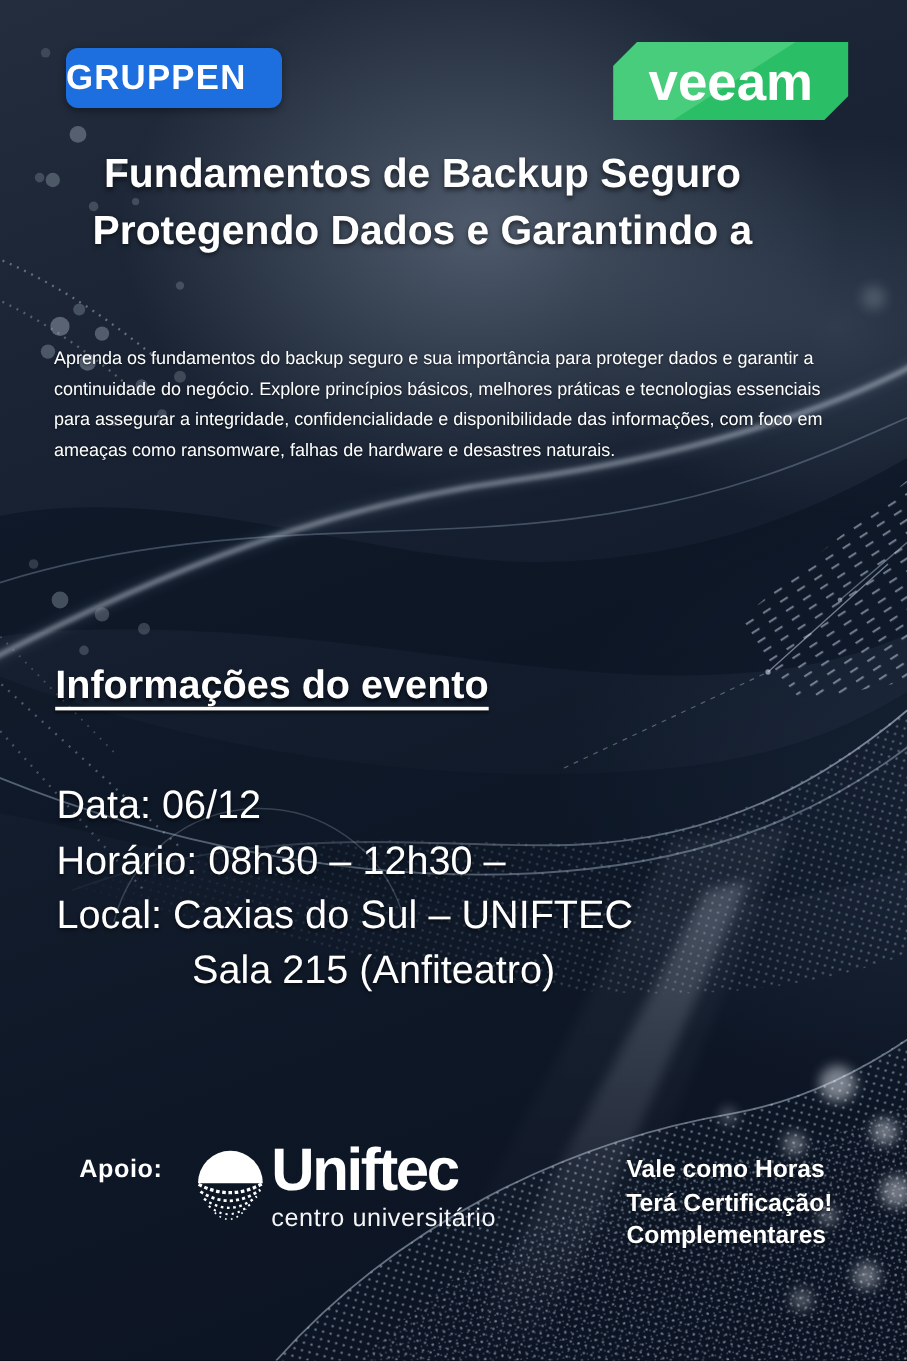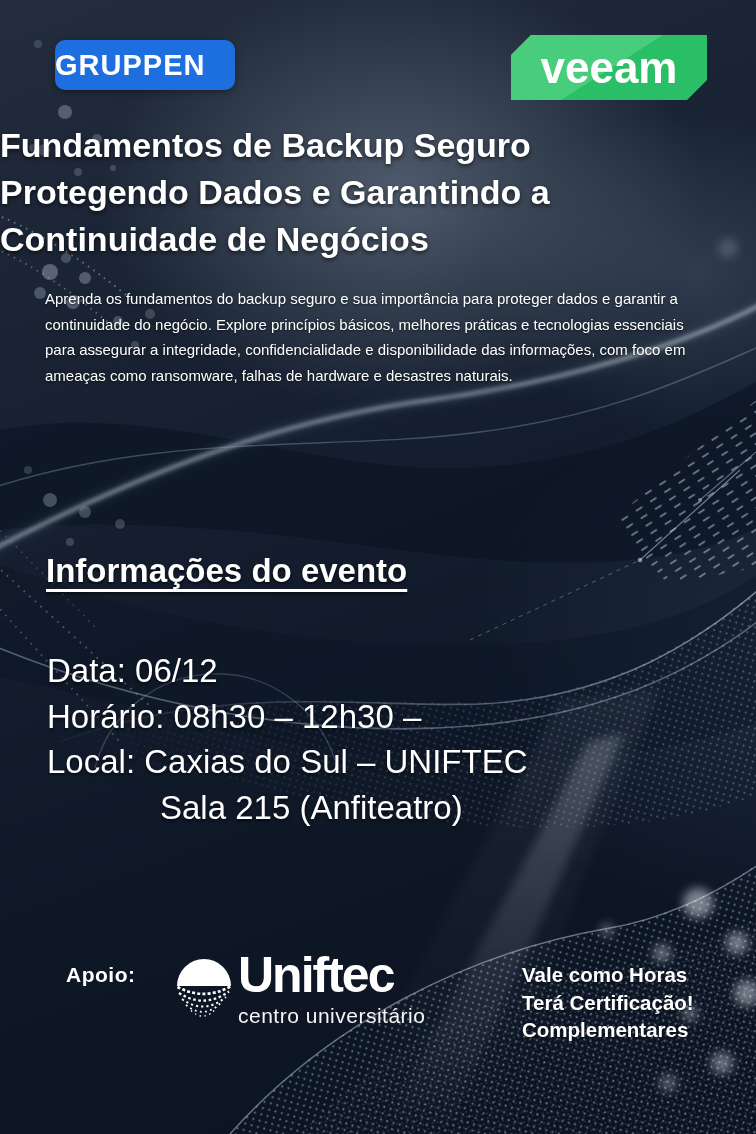--- a/index.html
+++ b/index.html
@@ -19,21 +19,21 @@
     position:absolute;left:55px;top:40px;width:180px;height:50px;
     background:#1d6fe0;border-radius:10px;display:flex;align-items:center;justify-content:flex-start;
     box-shadow:0 2px 6px rgba(0,0,0,.35);
   }
   .logo-gruppen span{font-size:29px;font-weight:bold;letter-spacing:1px;color:#fff;}
 
   .logo-veeam{position:absolute;left:511px;top:35px;width:228px;height:65px;}
   .veeam-text{font-weight:bold;}
 
   .title{
-    position:absolute;left:0;top:122px;width:704px;margin:0;text-align:left;
+    position:absolute;left:0;top:122px;width:704px;margin:0;text-align:center;
     font-size:34px;line-height:47px;font-weight:bold;
     text-shadow:0 2px 4px rgba(0,0,0,.6);
   }
   .title span{display:block;}
 
   .desc{
     position:absolute;left:45px;top:286px;width:662px;margin:0;
     font-size:15px;line-height:25.7px;font-weight:normal;
     text-shadow:0 1px 2px rgba(0,0,0,.55);
   }
@@ -50,21 +50,21 @@
     font-size:33px;line-height:45.5px;font-weight:normal;
     text-shadow:0 2px 3px rgba(0,0,0,.55);
   }
   .details .room{padding-left:113px;}
 
   .apoio{
     position:absolute;left:66px;top:963px;
     font-size:21px;font-weight:bold;letter-spacing:.5px;
   }
 
-  .uniftec{position:absolute;left:172px;top:946px;display:flex;align-items:flex-start;}
+  .uniftec{position:absolute;left:160px;top:946px;display:flex;align-items:flex-start;}
   .uniftec .globe{margin-top:8px;}
   .uniftec-txt{margin-left:2px;}
   .uniftec-name{font-size:50px;line-height:58px;font-weight:bold;letter-spacing:-2px;}
   .uniftec-sub{font-size:21px;font-weight:normal;letter-spacing:.5px;text-align:center;margin-top:0;opacity:.96;}
 
   .cert{
     position:absolute;left:522px;top:961px;
     font-size:20.5px;line-height:27.5px;font-weight:bold;
     text-shadow:0 1px 2px rgba(0,0,0,.5);
   }
@@ -186,21 +186,20 @@
     <svg width="196" height="65" viewBox="0 0 196 65">
       <polygon points="20,0 196,0 196,45 176,65 0,65 0,20" fill="#2abf66"></polygon>
       <polygon points="20,0 152,0 50,65 0,65 0,20" fill="#4bce7e" opacity=".9"></polygon>
       <text class="veeam-text" x="98" y="48" text-anchor="middle" font-size="44" font-weight="bold" fill="#ffffff" font-family="Liberation Sans, sans-serif">veeam</text>
     </svg>
   </div>
 
   <h1 class="title">
     <span>Fundamentos de Backup Seguro</span>
     <span>Protegendo Dados e Garantindo a</span>
-    <span>Continuidade de Negócios</span>
   </h1>
 
   <p class="desc">Aprenda os fundamentos do backup seguro e sua importância para proteger dados e garantir a continuidade do negócio. Explore princípios básicos, melhores práticas e tecnologias essenciais para assegurar a integridade, confidencialidade e disponibilidade das informações, com foco em ameaças como ransomware, falhas de hardware e desastres naturais.</p>
 
   <h2 class="info-heading">Informações do evento</h2>
 
   <div class="details">
     <div>Data: 06/12</div>
     <div>Horário: 08h30 – 12h30 –</div>
     <div>Local: Caxias do Sul – UNIFTEC</div>

